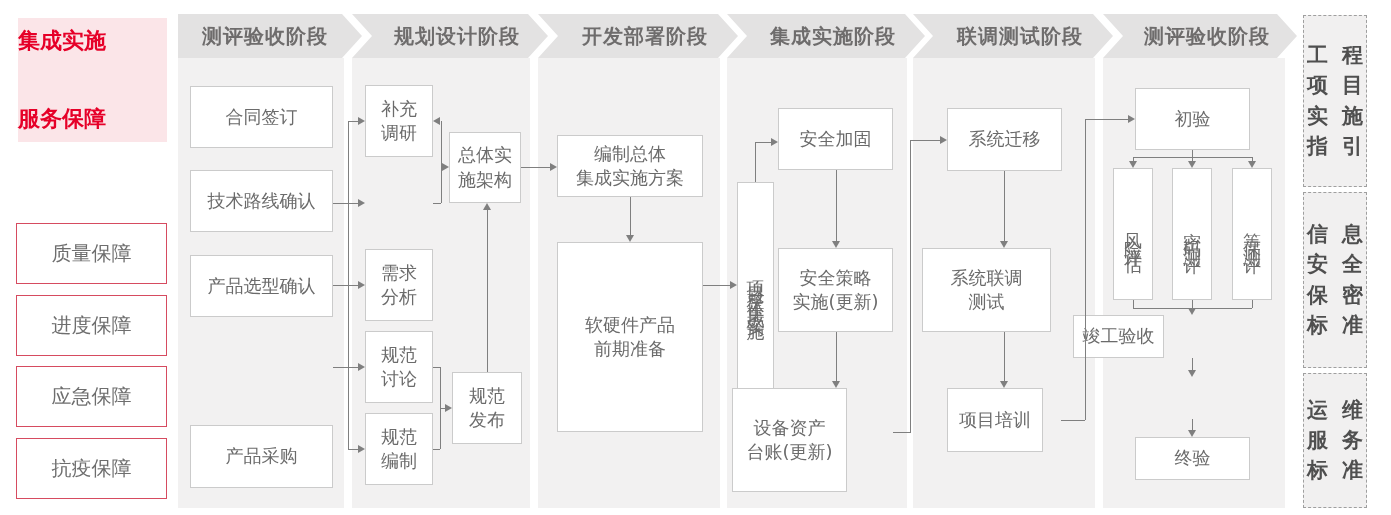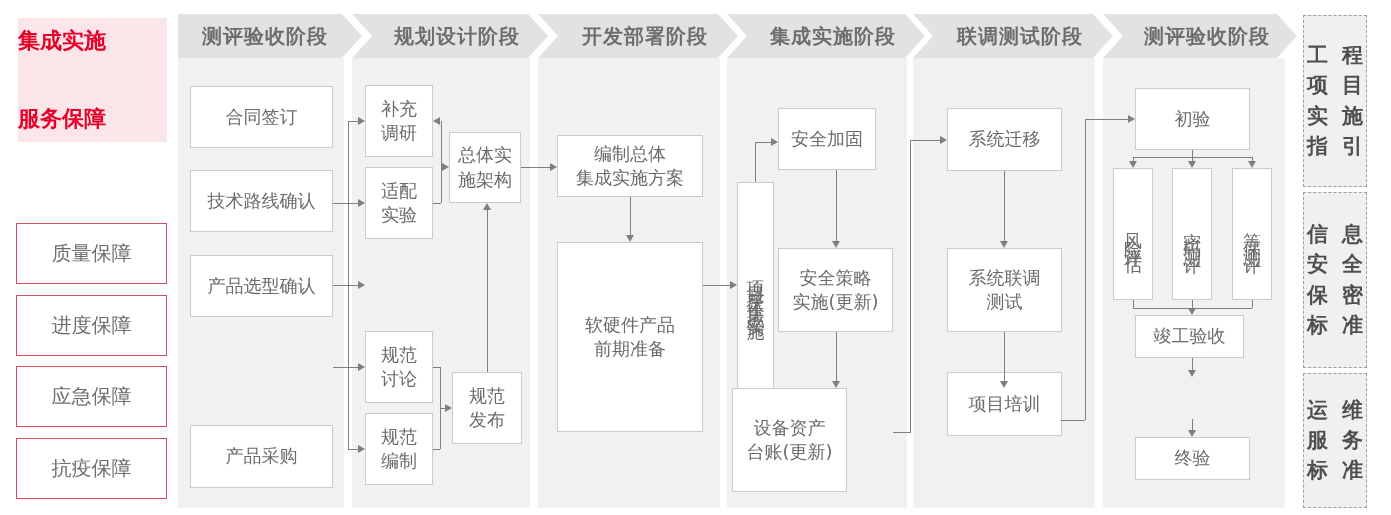--- a/index.html
+++ b/index.html
@@ -75,53 +75,53 @@
   <div class="banner notch" style="left:913px;width:200px">联调测试阶段</div>
   <div class="banner notch" style="left:1103px;width:194px">测评验收阶段</div>
 
   <div class="box" style="left:190px;top:86px;width:143px;height:62px">合同签订</div>
   <div class="box" style="left:190px;top:170px;width:143px;height:62px">技术路线确认</div>
   <div class="box" style="left:190px;top:255px;width:143px;height:62px">产品选型确认</div>
   <div class="box" style="left:190px;top:425px;width:143px;height:63px">产品采购</div>
 
   <div class="box" style="left:365px;top:85px;width:68px;height:72px">补充
 调研</div>
-  <div class="box" style="left:365px;top:167px;width:68px;height:72px">适配
-实验</div>
+  <div class="box" style="left:365px;top:249px;width:68px;height:72px">需求
+分析</div>
   <div class="box" style="left:365px;top:331px;width:68px;height:72px">规范
 讨论</div>
   <div class="box" style="left:365px;top:413px;width:68px;height:72px">规范
 编制</div>
   <div class="box" style="left:449px;top:132px;width:72px;height:71px">总体实
 施架构</div>
   <div class="box" style="left:452px;top:372px;width:70px;height:72px">规范
 发布</div>
 
   <div class="box" style="left:557px;top:135px;width:146px;height:62px">编制总体
 集成实施方案</div>
   <div class="box" style="left:557px;top:242px;width:146px;height:190px">软硬件产品
 前期准备</div>
 
   <div class="box vbox" style="left:737px;top:182px;width:37px;height:215px">项目整体集成实施</div>
-  <div class="box" style="left:778px;top:108px;width:98px;height:62px">安全加固</div>
+  <div class="box" style="left:778px;top:108px;width:115px;height:62px">安全加固</div>
   <div class="box" style="left:778px;top:248px;width:115px;height:84px">安全策略
 实施(更新)</div>
   <div class="box" style="left:732px;top:388px;width:115px;height:104px">设备资产
 台账(更新)</div>
 
   <div class="box" style="left:947px;top:108px;width:115px;height:63px">系统迁移</div>
-  <div class="box" style="left:947px;top:248px;width:115px;height:84px">系统联调
+  <div class="box" style="left:922px;top:248px;width:129px;height:84px">系统联调
 测试</div>
-  <div class="box" style="left:947px;top:372px;width:115px;height:64px">项目培训</div>
+  <div class="box" style="left:947px;top:388px;width:96px;height:64px">项目培训</div>
 
   <div class="box" style="left:1135px;top:88px;width:115px;height:62px">初验</div>
   <div class="box vbox tight" style="left:1113px;top:168px;width:40px;height:132px">风险评估</div>
   <div class="box vbox tight" style="left:1172px;top:168px;width:40px;height:132px">密码测评</div>
   <div class="box vbox tight" style="left:1232px;top:168px;width:40px;height:132px">等保测评</div>
-  <div class="box" style="left:1135px;top:315px;width:109px;height:43px">竣工验收</div>
+  <div class="box" style="left:1073px;top:315px;width:91px;height:43px">竣工验收</div>
   <div class="box" style="left:1135px;top:437px;width:115px;height:43px">终验</div>
 
   <div class="std-box" style="top:15px;height:172px">
     <div class="std-row">工程</div>
     <div class="std-row">项目</div>
     <div class="std-row">实施</div>
     <div class="std-row">指引</div>
   </div>
   <div class="std-box" style="top:192px;height:176px">
     <div class="std-row">信息</div>

